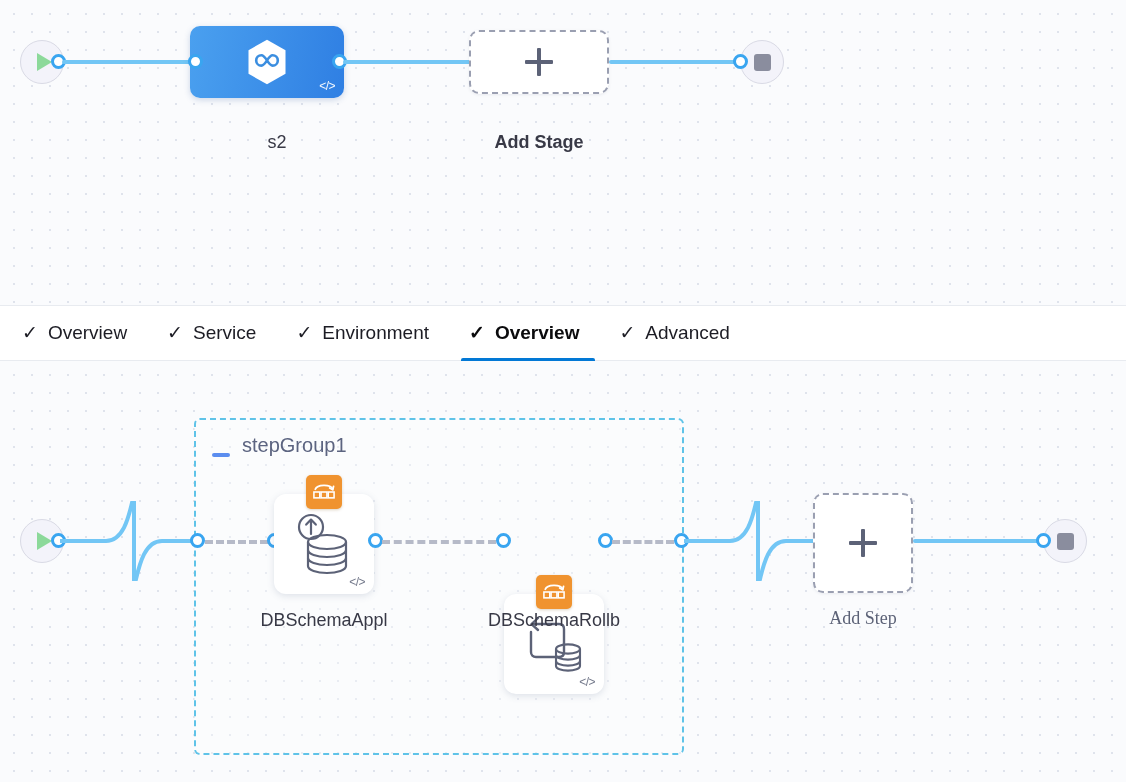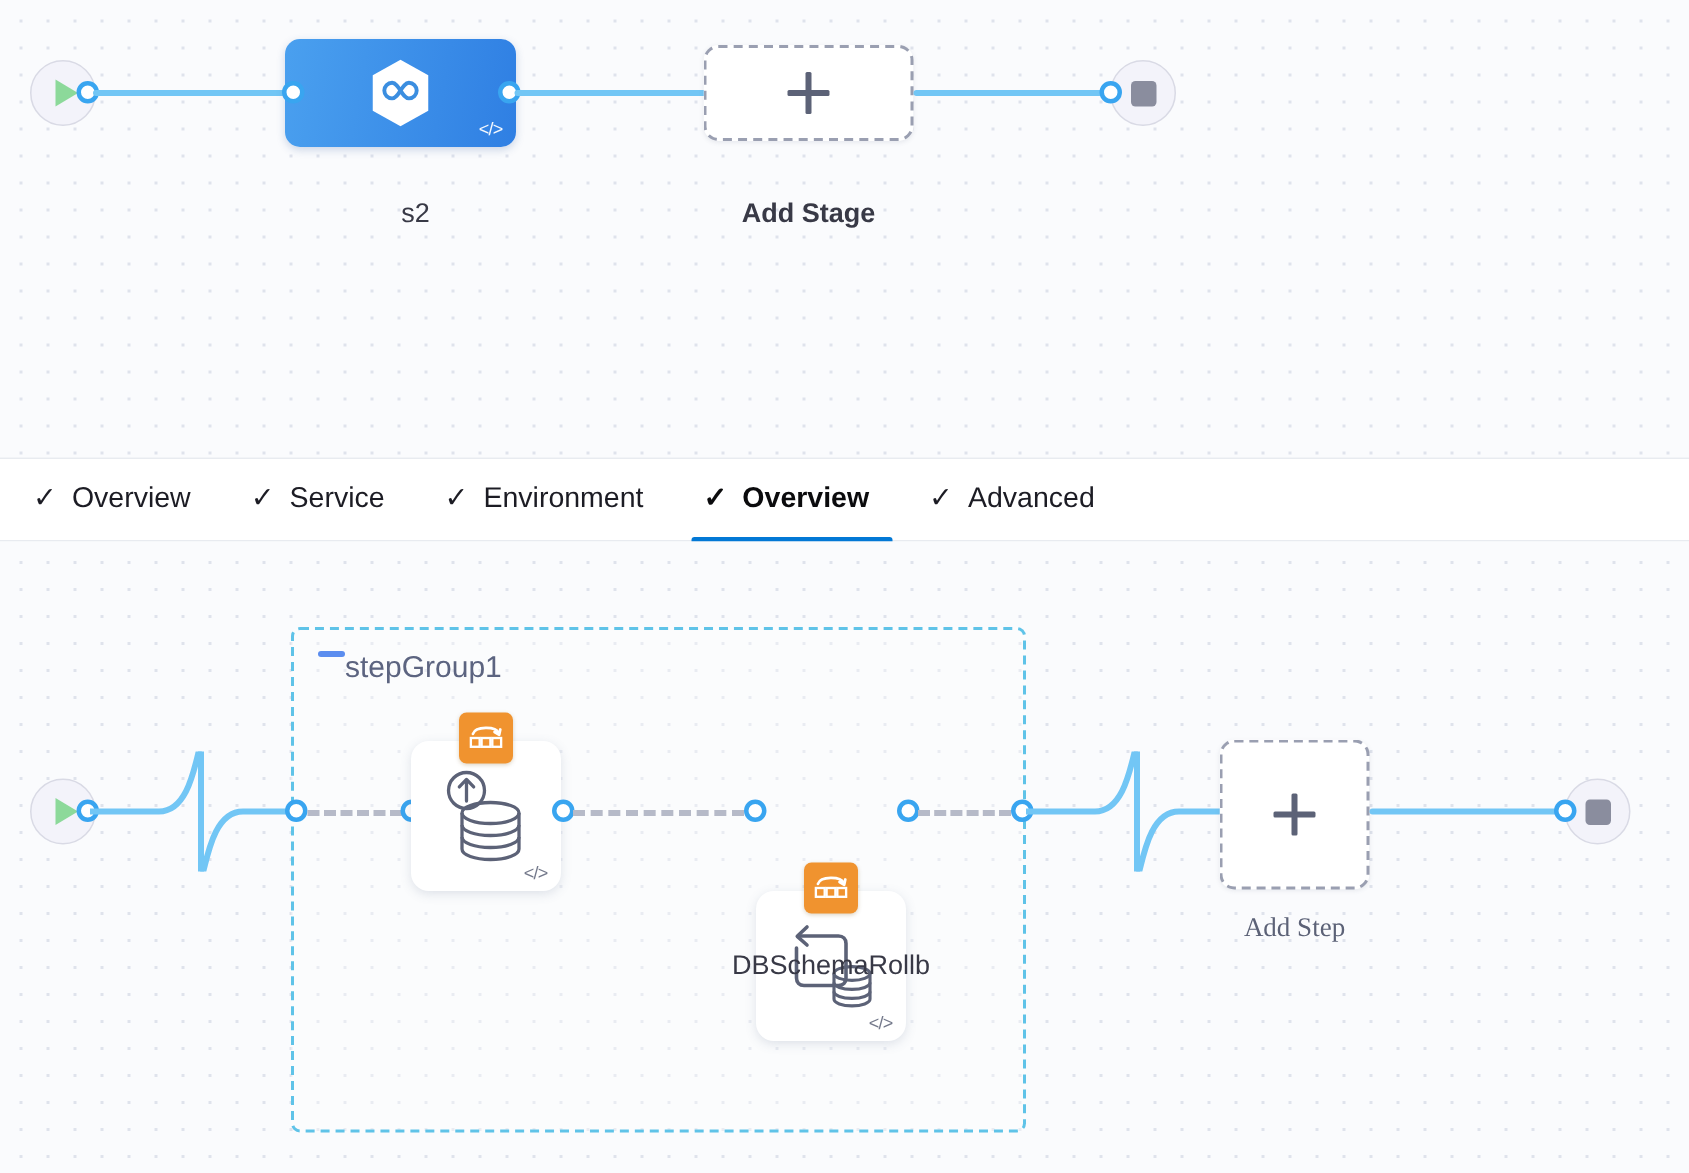--- a/index.html
+++ b/index.html
@@ -134,21 +134,21 @@
 
   
   .stepgroup {
     position: absolute;
     border: 2px dashed #5fc3e8;
     border-radius: 6px;
     background: rgba(255,255,255,0.32);
   }
   .sg-header {
     position: absolute; top: 14px; left: 16px;
-    display: flex; align-items: flex-start; 
+    display: flex; align-items: flex-end; gap: 12px;
   }
   .sg-collapse {
     width: 18px; height: 4px; background: #5b8def; border-radius: 2px;
     cursor: pointer;
   }
   .sg-title { font-size: 20px; color: #5c6480; }
 </style>
 </head>
 <body>
 
@@ -260,20 +260,21 @@
             <path d="M17 40 C17 44 25.5 47 36 47 C46.5 47 55 44 55 40"></path>
             <path d="M17 48 C17 52 25.5 55 36 55 C46.5 55 55 52 55 48"></path>
           </g>
         </svg>
       </div>
       <span class="codebadge dark">&lt;/&gt;</span>
     </div>
     <div class="abs port" style="left:368px; top:172px;"></div>
 
     <div class="abs node-label" style="left:240px; top:249px; width:168px;">
+      <div>DBSchemaAppl</div>
     </div>
 
     <div class="abs link-dash" style="left:382px; top:179px; width:114px;"></div>
     <div class="abs port" style="left:496px; top:172px;"></div>
 
     <div class="abs step-node" style="left:504px; top:133px;">
       <div class="step-badge">
         <svg viewBox="0 0 26 24" width="24" height="22">
           <path d="M3.5 9 C5.5 3.4 20 3.4 22.2 8.4" fill="none" stroke="#ffffff" stroke-width="2" stroke-linecap="round"></path>
           <path d="M22.6 9.6 L19.2 7.6 M22.6 9.6 L23.4 5.8" fill="none" stroke="#ffffff" stroke-width="2" stroke-linecap="round"></path>
@@ -293,21 +294,21 @@
             <path d="M35 39 V 56 C35 58.6 40.4 60.6 47 60.6 C53.6 60.6 59 58.6 59 56 V 39"></path>
             <path d="M35 45 C35 47.6 40.4 49.6 47 49.6 C53.6 49.6 59 47.6 59 45"></path>
             <path d="M35 51 C35 53.6 40.4 55.6 47 55.6 C53.6 55.6 59 53.6 59 51"></path>
           </g>
         </svg>
       </div>
       <span class="codebadge dark">&lt;/&gt;</span>
     </div>
     <div class="abs port" style="left:598px; top:172px;"></div>
 
-    <div class="abs node-label" style="left:470px; top:249px; width:168px;margin-top:23px;">
+    <div class="abs node-label" style="left:470px; top:249px; width:168px;">
       <div>DBSchemaRollb</div>
     </div>
 
     <div class="abs link-dash" style="left:612px; top:179px; width:62px;"></div>
     <div class="abs port" style="left:674px; top:172px;"></div>
 
     <svg class="abs" style="left:684px; top:140px; width:140px; height:80px;" viewBox="0 0 140 80">
       <path d="M0 40 H 46 C 66 40 70 8 74 -6" fill="none" stroke="#72c6f5" stroke-width="4" stroke-linecap="round"></path>
       <path d="M74 86 C 78 72 82 40 102 40 H 140" fill="none" stroke="#72c6f5" stroke-width="4" stroke-linecap="round"></path>
       <path d="M74 -6 V 86" fill="none" stroke="#72c6f5" stroke-width="4" stroke-linecap="round"></path>

